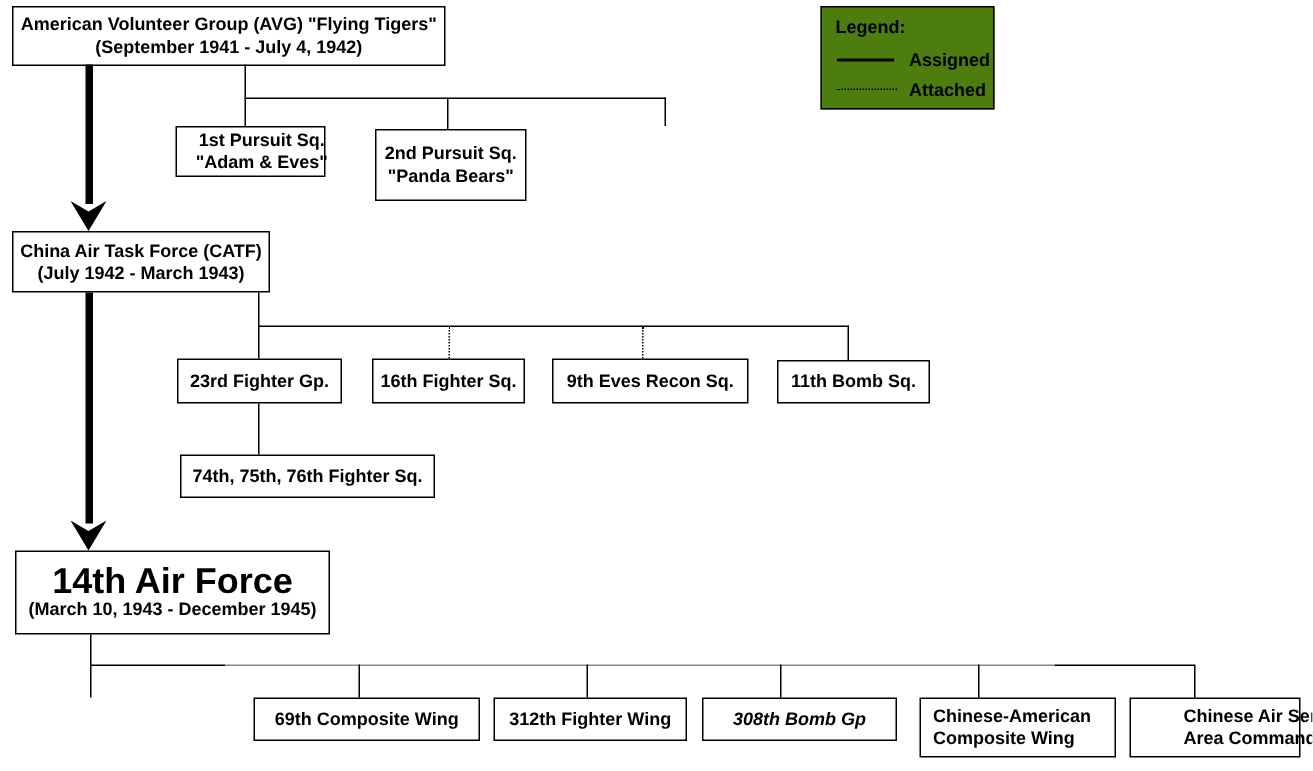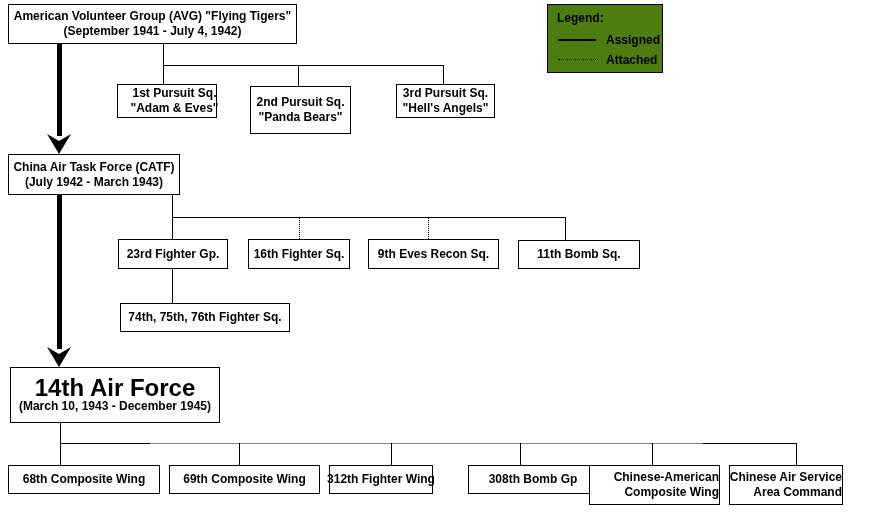--- a/index.html
+++ b/index.html
@@ -7,21 +7,21 @@
   .canvas{
     position:relative;width:875px;height:514px;background:#ffffff;
     font-family:"Liberation Sans","DejaVu Sans",sans-serif;
     font-weight:bold;color:#000;overflow:hidden;
   }
   .node{
     position:absolute;box-sizing:border-box;border:1px solid #000;background:#fff;
     display:flex;flex-direction:column;align-items:center;justify-content:center;
     text-align:center;font-size:12px;line-height:15px;white-space:nowrap;
   }
-  .node.leftalign{align-items:flex-end;text-align:left;padding-left:8px;}
+  .node.leftalign{align-items:flex-start;text-align:left;padding-left:8px;margin-left:24px;}
   .af-title{font-size:24px;line-height:23px;}
   .af-sub{font-size:12px;line-height:15px;}
   .hline{position:absolute;height:1px;background:#000;}
   .hline.gray{background:#888888;}
   .vline{position:absolute;width:1px;background:#000;}
   .vdot{position:absolute;width:0;border-left:1px dotted #000;}
   .shaft{position:absolute;width:5px;background:#000;}
   .ahead{position:absolute;line-height:0;}
   .legend{
     position:absolute;left:547px;top:4px;width:116px;height:69px;
@@ -52,62 +52,55 @@
   </div>
 
   <div class="node" style="left:117px;top:84px;width:100px;height:34px;padding-left:15px;">
     <span>1st Pursuit Sq.</span>
     <span>"Adam &amp; Eves"</span>
   </div>
   <div class="node" style="left:250px;top:86px;width:101px;height:48px;">
     <span>2nd Pursuit Sq.</span>
     <span>"Panda Bears"</span>
   </div>
-  <div class="node" style="left:396px;top:84px;width:99px;height:34px;">
-    <span>3rd Pursuit Sq.</span>
-    <span>"Hell's Angels"</span>
-  </div>
 
   <div class="node" style="left:8px;top:154px;width:172px;height:41px;">
     <span>China Air Task Force (CATF)</span>
     <span>(July 1942 - March 1943)</span>
   </div>
 
   <div class="node" style="left:118px;top:239px;width:110px;height:30px;">
     <span>23rd Fighter Gp.</span>
   </div>
   <div class="node" style="left:248px;top:239px;width:102px;height:30px;">
     <span>16th Fighter Sq.</span>
   </div>
   <div class="node" style="left:368px;top:239px;width:131px;height:30px;">
     <span>9th Eves Recon Sq.</span>
   </div>
-  <div class="node" style="left:518px;top:240px;width:122px;height:29px;">
+  <div class="node" style="left:518px;top:240px;width:102px;height:29px;">
     <span>11th Bomb Sq.</span>
   </div>
 
   <div class="node" style="left:120px;top:303px;width:170px;height:29px;">
     <span>74th, 75th, 76th Fighter Sq.</span>
   </div>
 
   <div class="node" style="left:10px;top:367px;width:210px;height:56px;">
     <span class="af-title">14th Air Force</span>
     <span class="af-sub">(March 10, 1943 - December 1945)</span>
   </div>
 
-  <div class="node" style="left:8px;top:465px;width:152px;height:29px;">
-    <span>68th Composite Wing</span>
-  </div>
   <div class="node" style="left:169px;top:465px;width:151px;height:29px;">
     <span>69th Composite Wing</span>
   </div>
-  <div class="node" style="left:329px;top:465px;width:104px;height:29px;">
+  <div class="node" style="left:329px;top:465px;width:129px;height:29px;">
     <span>312th Fighter Wing</span>
   </div>
-  <div class="node" style="left:468px;top:465px;width:130px;height:29px;">
+  <div class="node" style="left:468px;top:465px;width:130px;height:29px;font-style:italic;">
     <span>308th Bomb Gp</span>
   </div>
   <div class="node leftalign" style="left:589px;top:465px;width:131px;height:40px;">
     <span>Chinese-American</span>
     <span>Composite Wing</span>
   </div>
   <div class="node leftalign" style="left:729px;top:465px;width:114px;height:40px;padding-left:35px;">
     <span>Chinese Air Service</span>
     <span>Area Command</span>
   </div>

